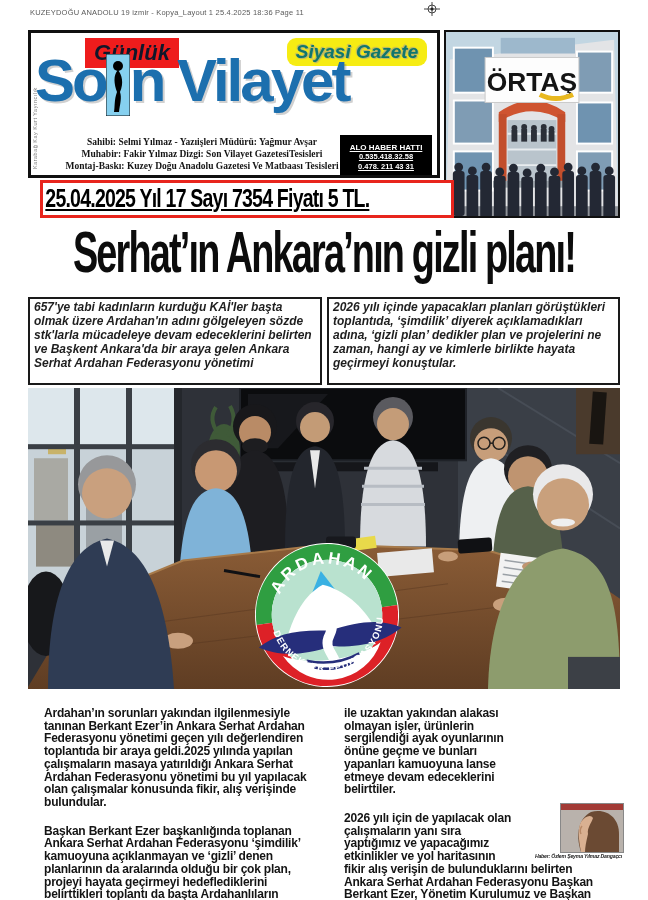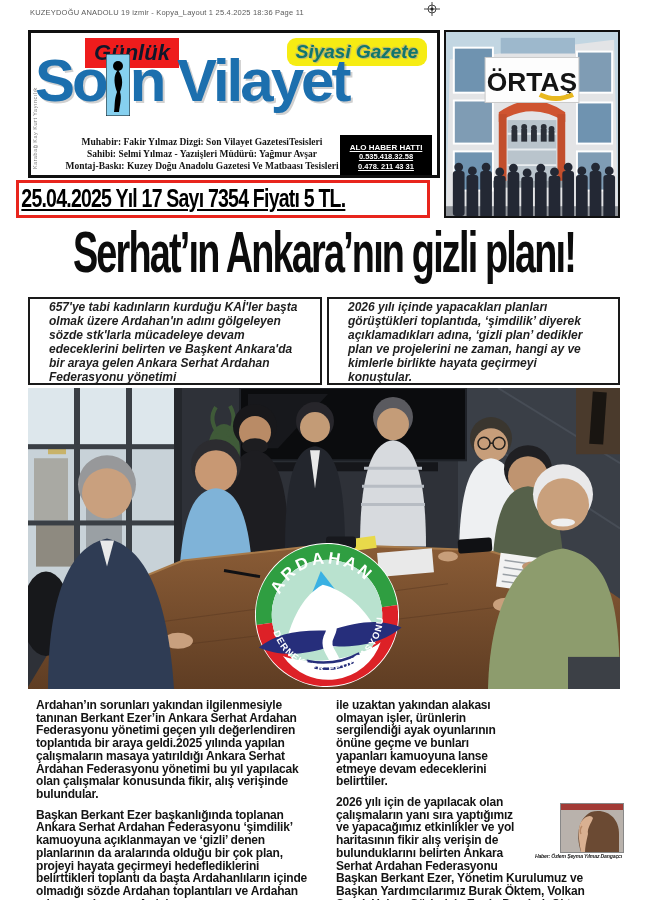--- a/index.html
+++ b/index.html
@@ -31,48 +31,48 @@
   .hotline{position:absolute;right:5px;top:102px;width:92px;background:#000;color:#fff;
            text-align:center;padding:8px 0 3px;font-weight:bold;}
   .hotline .t{font-size:8px;text-decoration:underline;}
   .hotline .p{font-size:7.5px;text-decoration:underline;line-height:1.35;}
 
   
   .building{left:444px;top:30px;width:176px;height:188px;border:2.5px solid #101010;background:#0ea5e9;}
   .building svg{display:block;width:100%;height:100%;}
 
   
-  .issuebar{left:16px;top:180px;width:414px;height:38px;border:3.5px solid #e8251d;background:#fff;
+  .issuebar{left:40px;top:180px;width:414px;height:38px;border:3.5px solid #e8251d;background:#fff;
             overflow:hidden;text-decoration:underline;}
   .issuebar span{display:inline-block;font-weight:bold;font-size:25px;letter-spacing:-1px;
             line-height:30px;padding-left:3px;white-space:nowrap;text-decoration:underline;
             color:#000;transform:scaleX(.78);transform-origin:left center;}
 
   
   .headline{left:20px;top:221px;width:608px;text-align:center;font-weight:bold;font-size:42px;
             letter-spacing:-2px;color:#0c0c0c;white-space:nowrap;
             transform:scale(.9,1.35);transform-origin:top center;}
 
   
-  .lead{border:2px solid #1a1a1a;padding:2px 19px;font-weight:bold;font-style:italic;
+  .lead{border:2px solid #1a1a1a;padding:2px 4px;font-weight:bold;font-style:italic;
         font-size:12px;line-height:1.16;color:#1e1e1e;background:#fff;}
   .lead-left{left:28px;top:297px;width:294px;height:88px;}
   .lead-right{left:327px;top:297px;width:293px;height:88px;}
 
   
   .meeting{left:28px;top:388px;width:592px;height:301px;background:#2e3138;}
   .meeting svg{display:block;width:100%;height:100%;}
 
   
   .fedlogo{left:253px;top:541px;width:148px;height:148px;transform:rotate(-8deg);}
   .fedlogo svg{display:block;width:100%;height:100%;}
 
   
   .bodycol{font-weight:bold;font-size:12px;line-height:1.06;letter-spacing:-.2px;color:#141414;}
-  .bodycol p{margin:8px;}
+  .bodycol p{margin:16px;}
   .body-left{left:28px;top:691px;width:296px;}
   .body-right{left:328px;top:691px;width:294px;}
   .reporter{float:right;width:100px;margin:112px 0 2px 4px;text-align:right;}
   .reporter svg{display:block;width:62px;height:48px;margin-left:38px;border:1px solid #888;}
   .reporter .cap{font-size:5.2px;font-weight:bold;font-style:italic;color:#222;white-space:nowrap;
                  margin-top:1px;}
 </style>
 </head>
 <body>
 
@@ -97,22 +97,22 @@
       <span class="mast-sil">
         <svg viewBox="0 0 24 62" width="24" height="62">
           <rect x="0" y="0" width="24" height="62" fill="#86d0ef" stroke="#111" stroke-width="1"></rect>
           <circle cx="12" cy="12" r="5" fill="#000"></circle>
           <path d="M12,16 C7,21 8,30 11,38 C8,46 9,53 8,58 L13,58 C14,50 16,44 14,38 C18,29 16,21 12,16 Z" fill="#000"></path>
         </svg>
       </span>
       <span>n Vilayet</span>
     </div>
     <div class="staff">
+      <div>Sahibi: Selmi Yılmaz - Yazıişleri Müdürü: Yağmur Avşar</div>
       <div>Muhabir: Fakir Yılmaz Dizgi: Son Vilayet GazetesiTesisleri</div>
-      <div>Sahibi: Selmi Yılmaz - Yazıişleri Müdürü: Yağmur Avşar</div>
       <div>Montaj-Baskı: Kuzey Doğu Anadolu Gazetesi Ve Matbaası Tesisleri</div>
     </div>
     <div class="hotline">
       <div class="t">ALO HABER HATTI</div>
       <div class="p">0.535.418.32.58</div>
       <div class="p">0.478. 211 43 31</div>
     </div>
   </div>
 
   <div class="abs building">

